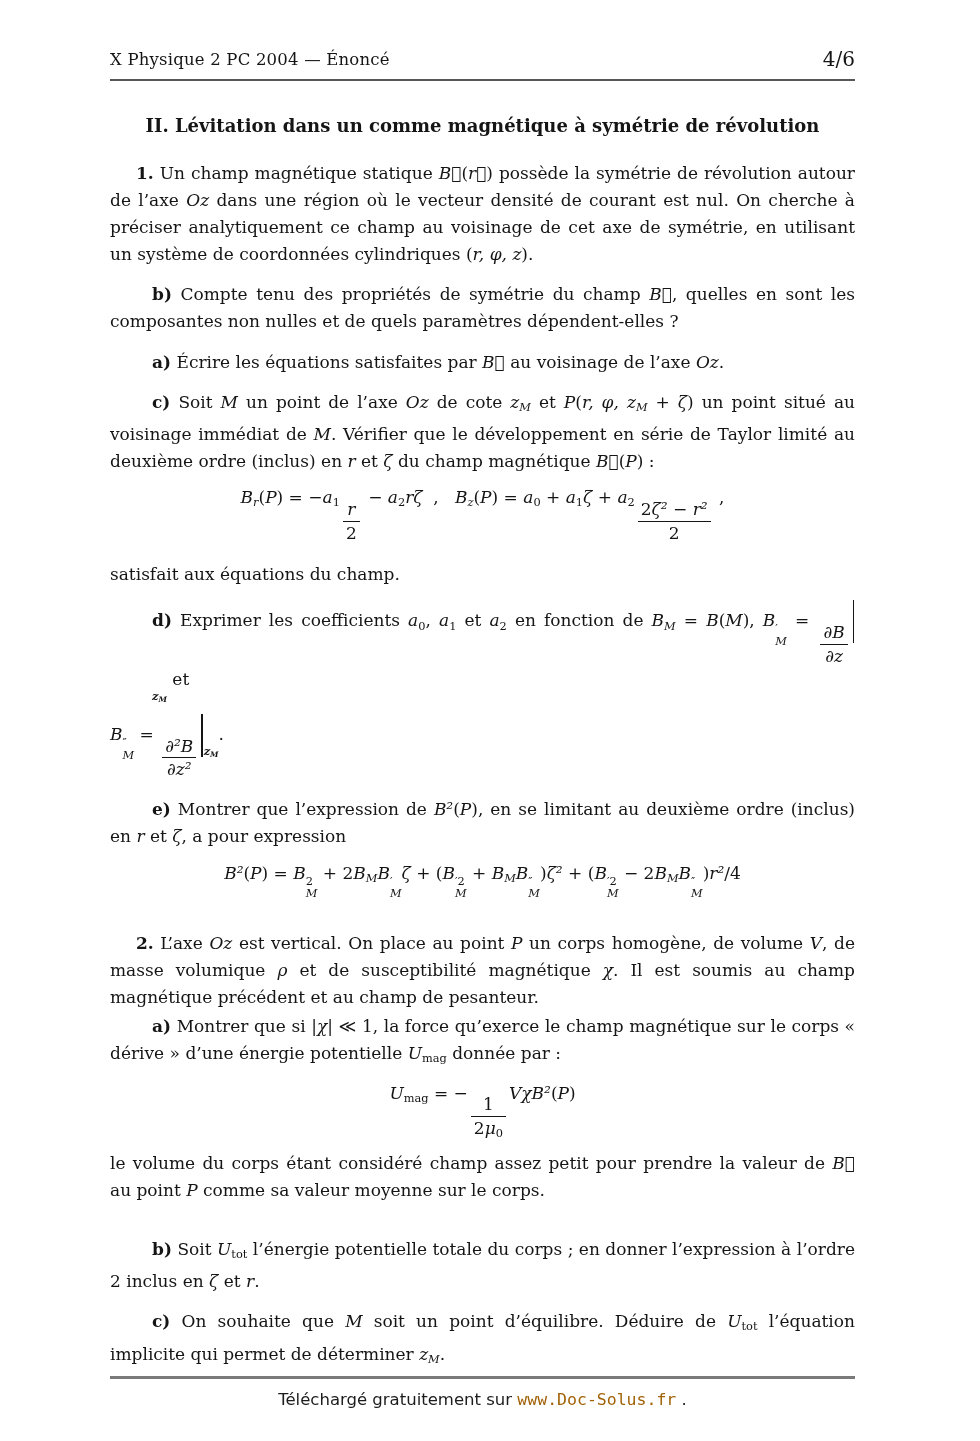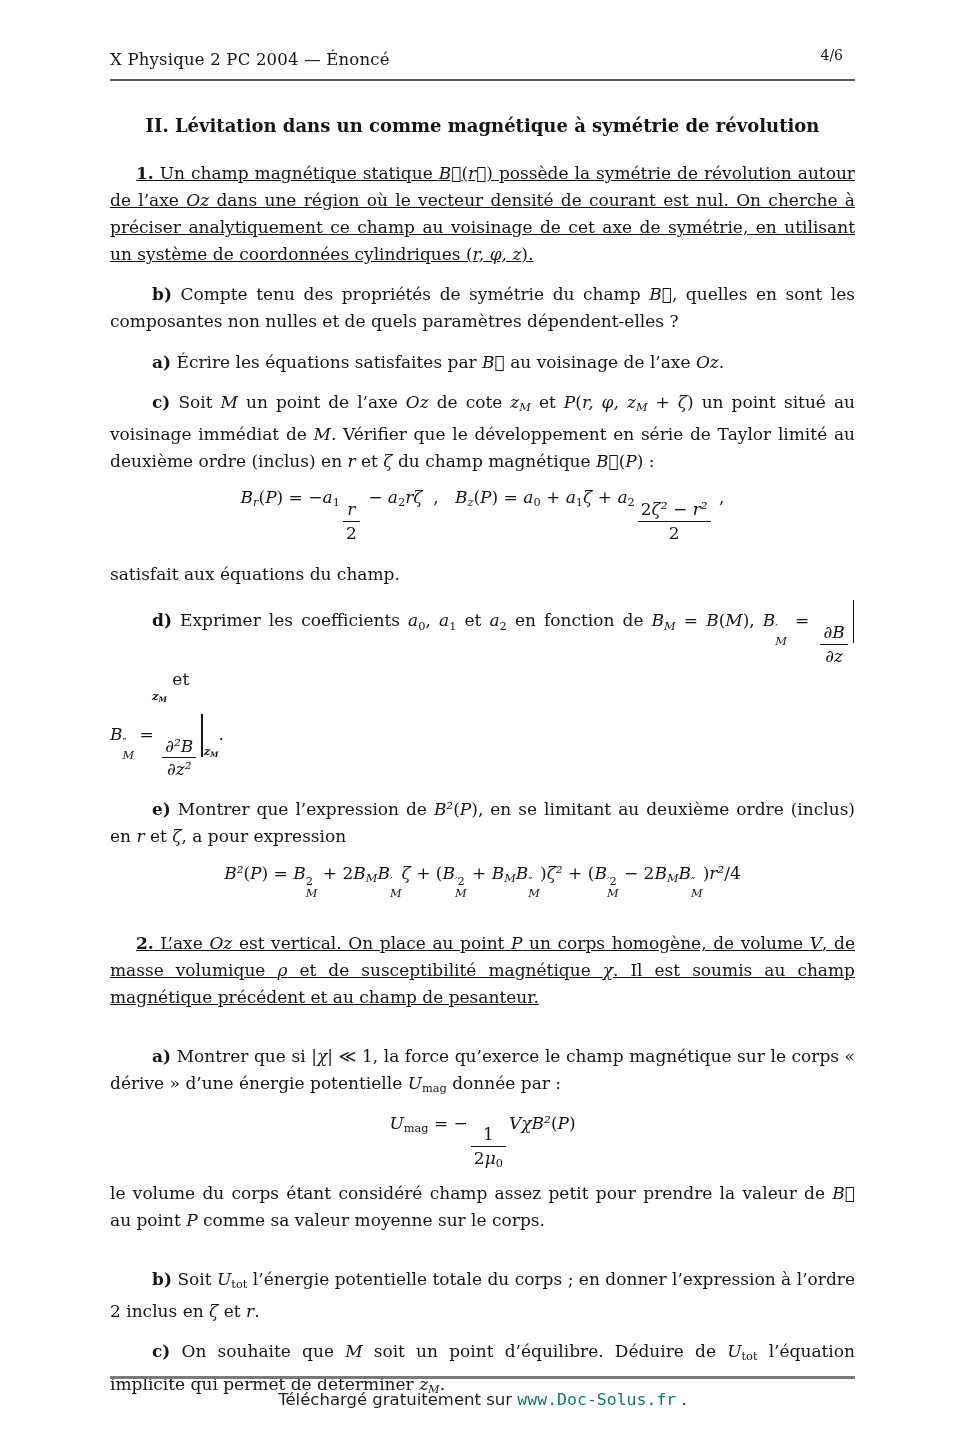--- a/index.html
+++ b/index.html
@@ -5,27 +5,27 @@
   html,body{margin:0;padding:0;background:#ffffff;}
   .page{
     position:relative;width:980px;height:1441px;background:#ffffff;
     font-family:"DejaVu Serif","Liberation Serif",serif;
     color:#151515;font-size:17px;overflow:hidden;
   }
   .content{position:absolute;left:110px;top:0;width:745px;}
   
   .pheader{position:relative;margin-top:50px;height:24px;font-size:16.5px;}
   .htitle{display:block;text-align:left;letter-spacing:.2px;}
-  .hpage{position:absolute;right:12px;top:-3px;font-size:14px;}
+  .hpage{position:absolute;right:0;top:-3px;font-size:20px;}
   .hrule{height:2px;background:#575757;margin-top:5px;}
   
   .stitle{font-size:18px;font-weight:bold;text-align:center;margin:34px 0 0 0;}
   
   .para{line-height:27px;text-align:justify;}
-  .ind1{text-indent:26px;text-decoration:underline;}
+  .ind1{text-indent:26px;}
   .ind2{text-indent:42px;}
   .eq{text-align:center;line-height:1.25;}
   
   .rn{font-style:normal;}
   .ri{font-style:italic;}
   .rb{font-weight:bold;}
   .rsub{font-size:67%;font-style:italic;vertical-align:-0.3em;}
   .rsubn{font-size:67%;font-style:normal;vertical-align:-0.3em;}
   
   .frac{display:inline-flex;flex-direction:column;align-items:center;
@@ -40,21 +40,21 @@
   
   .vbar{display:inline-block;width:1.3px;height:2.55em;background:#151515;
         vertical-align:-1.0em;margin:0 1px 0 2px;}
   .lsub{display:inline-block;font-size:67%;vertical-align:-1.35em;font-weight:bold;}
   
   .footer{position:absolute;left:110px;width:745px;top:1376px;}
   .frule{height:3px;background:#7a7a7a;}
   .ftext{text-align:center;margin-top:11px;font-size:16.5px;
          font-family:"DejaVu Sans","Liberation Sans",sans-serif;color:#1c1c1c;}
   .flink{font-family:"DejaVu Sans Mono","Liberation Mono",monospace;
-         color:#0f766e;text-decoration:none;}
+         color:#a16207;text-decoration:none;}
 </style>
 </head>
 <body>
 
 <div class="page">
   <div class="content">
 
     <div class="pheader">
       <span class="htitle">X Physique 2 PC 2004 — Énoncé</span>
       <span class="hpage">4/6</span>
@@ -113,21 +113,21 @@
         </span><span class="rn">)</span><span class="ri">ζ²</span><span class="rn"> + (</span><span class="ri">B</span><span class="ss">
           <span class="ssr"><span class="rn">′2</span></span>
           <span class="ssr"><span class="ri">M</span></span>
         </span><span class="rn"> − 2</span><span class="ri">B</span><span class="rsub">M</span><span class="ri">B</span><span class="ss">
           <span class="ssr"><span class="rn">″</span></span>
           <span class="ssr"><span class="ri">M</span></span>
         </span><span class="rn">)</span><span class="ri">r²</span><span class="rn">/4</span></div>
 
     <div class="para ind1" style="margin-top:30px"><span class="rb">2.</span><span class="rn"> L’axe </span><span class="ri">Oz</span><span class="rn"> est vertical. On place au point </span><span class="ri">P</span><span class="rn"> un corps homogène, de volume </span><span class="ri">V</span><span class="rn">, de masse volumique </span><span class="ri">ρ</span><span class="rn"> et de susceptibilité magnétique </span><span class="ri">χ</span><span class="rn">. Il est soumis au champ magnétique précédent et au champ de pesanteur.</span></div>
 
-    <div class="para ind2" style="margin-top:32px"><span class="rb">a)</span><span class="rn"> Montrer que si |</span><span class="ri">χ</span><span class="rn">| ≪ 1, la force qu’exerce le champ magnétique sur le corps « dérive » d’une énergie potentielle </span><span class="ri">U</span><span class="rsubn">mag</span><span class="rn"> donnée par :</span></div>
+    <div class="para ind2" style="margin-top:2px"><span class="rb">a)</span><span class="rn"> Montrer que si |</span><span class="ri">χ</span><span class="rn">| ≪ 1, la force qu’exerce le champ magnétique sur le corps « dérive » d’une énergie potentielle </span><span class="ri">U</span><span class="rsubn">mag</span><span class="rn"> donnée par :</span></div>
 
     <div class="eq" style="margin:10px 0 0 0"><span class="ri">U</span><span class="rsubn">mag</span><span class="rn"> = −</span><span class="frac">
           <span class="num"><span class="rn">1</span></span>
           <span class="den"><span class="rn">2</span><span class="ri">μ</span><span class="rsubn">0</span></span>
         </span><span class="ri">VχB²</span><span class="rn">(</span><span class="ri">P</span><span class="rn">)</span></div>
 
     <div class="para" style="margin-top:9px"><span class="rn">le volume du corps étant considéré champ assez petit pour prendre la valeur de </span><span class="ri">B⃗</span><span class="rn"> au point </span><span class="ri">P</span><span class="rn"> comme sa valeur moyenne sur le corps.</span></div>
 
     <div class="para ind2" style="margin-top:32px"><span class="rb">b)</span><span class="rn"> Soit </span><span class="ri">U</span><span class="rsubn">tot</span><span class="rn"> l’énergie potentielle totale du corps ; en donner l’expression à l’ordre 2 inclus en </span><span class="ri">ζ</span><span class="rn"> et </span><span class="ri">r</span><span class="rn">.</span></div>
 

